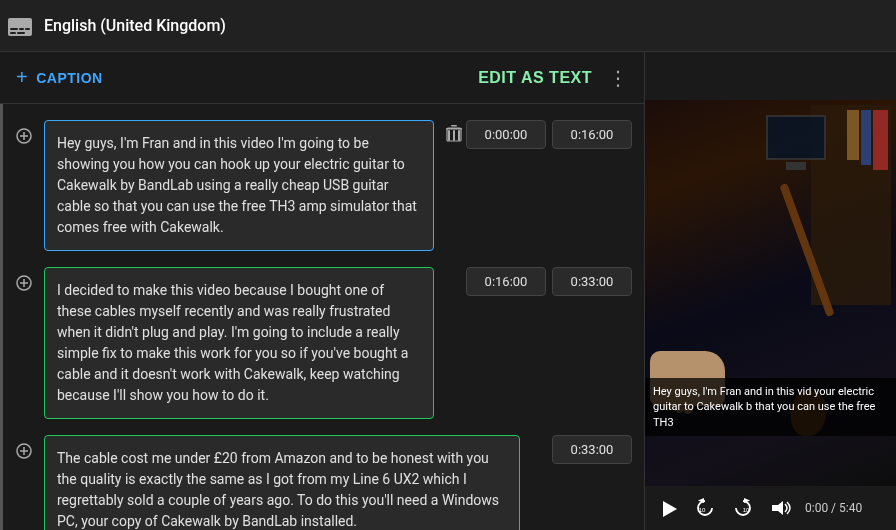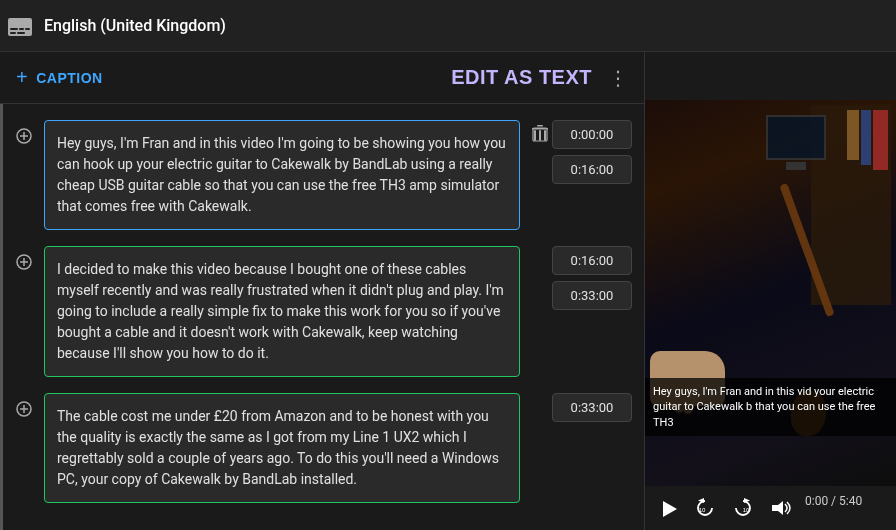--- a/index.html
+++ b/index.html
@@ -78,22 +78,22 @@
     .add-caption-btn .plus-icon {
       font-size: 20px;
       font-weight: 300;
     }
     .toolbar-right {
       display: flex;
       align-items: center;
       gap: 16px;
     }
     .edit-as-text-btn {
-      color: #c4b5fd;
-      font-size: 20px;
+      color: #86efac;
+      font-size: 16px;
       font-weight: 600;
       cursor: pointer;
       background: none;
       border: none;
       text-transform: uppercase;
       letter-spacing: 0.5px;
     }
     .more-btn {
       color: #aaa;
       font-size: 20px;
@@ -162,21 +162,21 @@
       padding: 12px;
       min-height: 60px;
       font-size: 14px;
       line-height: 1.5;
       color: #e0e0e0;
       margin: 0 8px;
     }
 
     .caption-times {
       display: flex;
-      flex-direction: column;
+      flex-direction: row;
       gap: 6px;
       flex-shrink: 0;
     }
     .time-chip {
       background: #2a2a2a;
       border: 1px solid #444;
       border-radius: 4px;
       padding: 6px 10px;
       font-size: 13px;
       color: #e0e0e0;
@@ -239,20 +239,21 @@
     }
 
     
     .video-controls {
       background: #1a1a1a;
       padding: 8px 12px;
       flex-shrink: 0;
     }
     .controls-row {
       display: flex;
+      align-items: center;
       gap: 10px;
     }
     .play-btn {
       background: none;
       border: none;
       color: #fff;
       font-size: 20px;
       cursor: pointer;
       padding: 2px;
     }
@@ -377,21 +378,21 @@
 
       <div class="caption-item">
         <div class="caption-add-btn">
           <svg width="16" height="16" viewBox="0 0 16 16" fill="none">
             <circle cx="8" cy="8" r="7" stroke="#aaa" stroke-width="1.5"></circle>
             <line x1="8" y1="4" x2="8" y2="12" stroke="#aaa" stroke-width="1.5"></line>
             <line x1="4" y1="8" x2="12" y2="8" stroke="#aaa" stroke-width="1.5"></line>
           </svg>
         </div>
         <div class="caption-text-box">
-          <span>The cable cost me under £20 from Amazon and to be honest with you the quality is exactly the same as I got from my Line 1 UX2 which I regrettably sold a couple of years ago. To do this you'll need a Windows PC, your copy of Cakewalk by BandLab installed.</span>
+          <span>The cable cost me under £20 from Amazon and to be honest with you the quality is exactly the same as I got from my Line 6 UX2 which I regrettably sold a couple of years ago. To do this you'll need a Windows PC, your copy of Cakewalk by BandLab installed.</span>
         </div>
         <div class="delete-btn" style="visibility: hidden;">
           🗑
         </div>
         <div class="caption-times">
           <div class="time-chip">0:33:00</div>
         </div>
       </div>
 
     </div>

